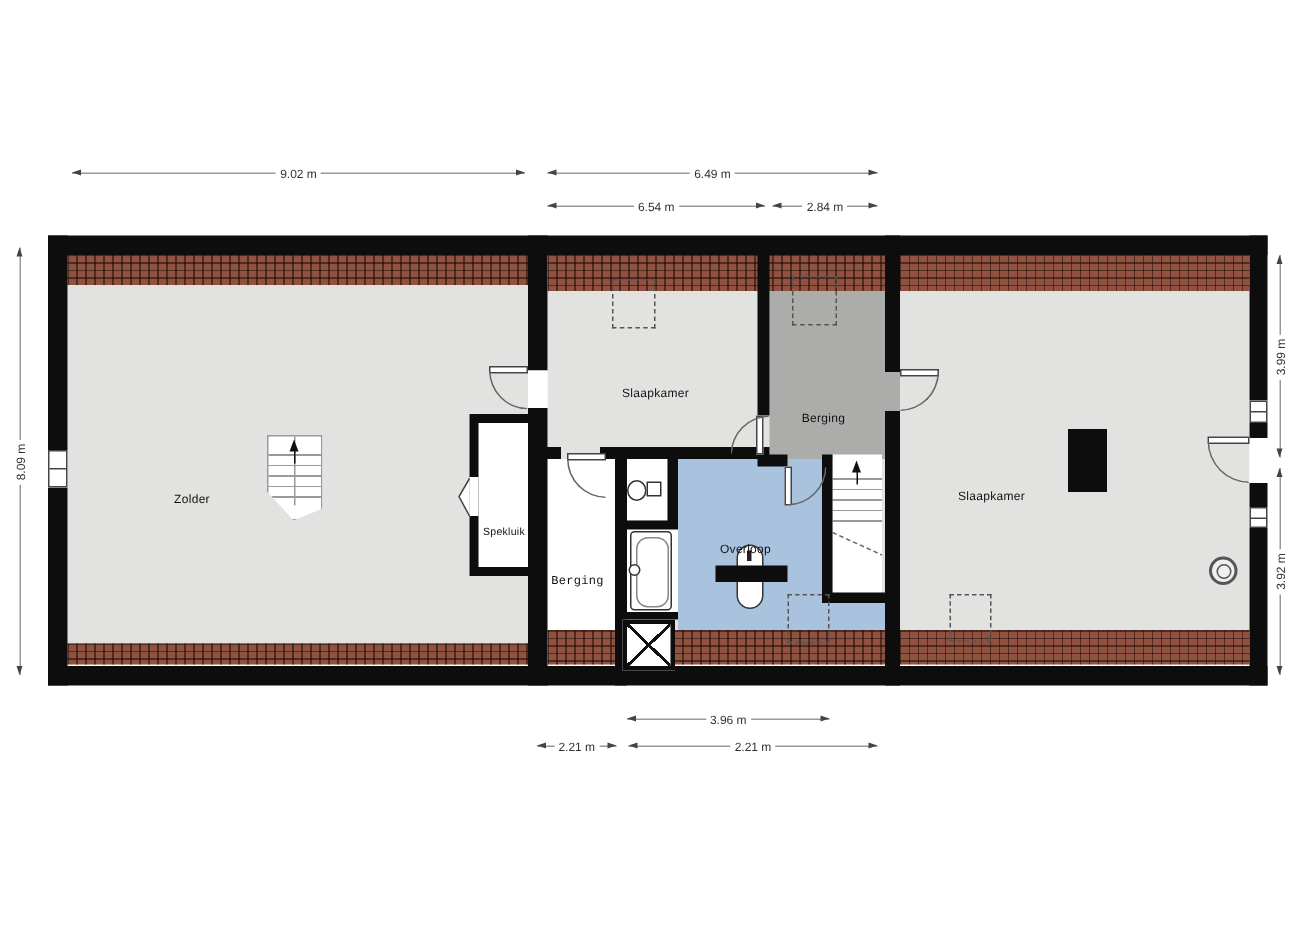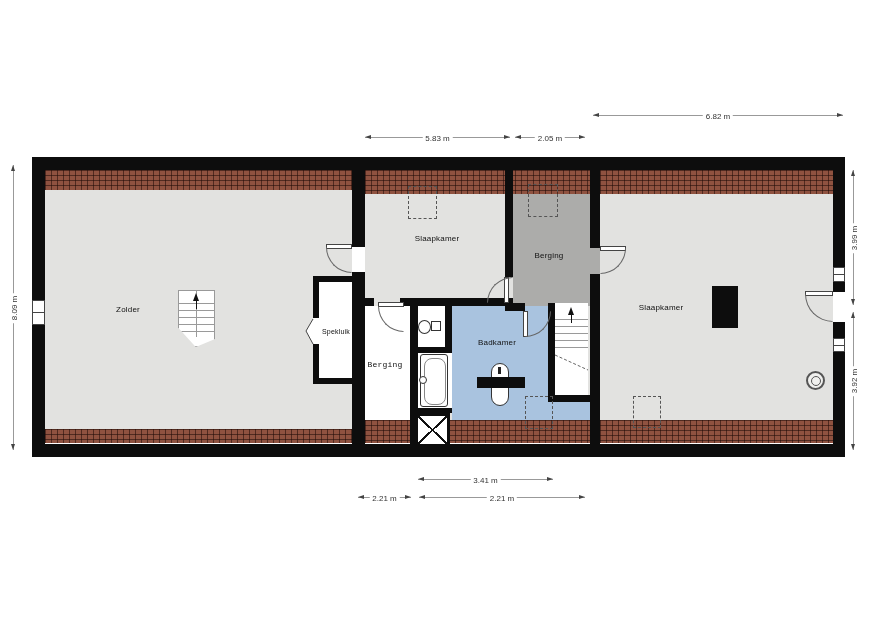--- a/index.html
+++ b/index.html
@@ -6,21 +6,21 @@
   #plan{position:relative;width:872px;height:617px;background:#fff;font-family:"Liberation Sans",sans-serif;overflow:hidden;}
   .abs{position:absolute;}
   .floor{position:absolute;}
   .wall{position:absolute;background:#0d0d0d;}
   .brick{position:absolute;background-color:#8f5240;
     background-image:
       repeating-linear-gradient(to right, rgba(30,10,6,.55) 0 1px, transparent 1px 6px),
       repeating-linear-gradient(to bottom, rgba(30,10,6,.55) 0 1px, transparent 1px 5px);}
   .white{background:#fff;}
   .dashed{position:absolute;border:1px dashed #555;box-sizing:border-box;}
-  .rlabel{position:absolute;transform:translate(-50%,-50%);font-size:8px;color:#111;white-space:nowrap;letter-spacing:.2px;}
+  .rlabel{position:absolute;transform:translate(-50%,-50%);font-size:8px;color:#111;white-space:nowrap;letter-spacing:.2px;margin-top:24px;}
   .leaf{position:absolute;background:#fff;border:1px solid #444;box-sizing:border-box;}
   .arc{position:absolute;border:1px solid transparent;box-sizing:border-box;}
   .tread{background:repeating-linear-gradient(to bottom, transparent 0 6px, #9a9a9a 6px 7px);}
   .up-arrow{position:absolute;width:7px;height:16px;}
   .up-arrow::before{content:"";position:absolute;left:0;top:0;width:0;height:0;
     border-left:3.5px solid transparent;border-right:3.5px solid transparent;border-bottom:8px solid #111;}
   .up-arrow::after{content:"";position:absolute;left:3px;top:7px;width:1px;height:9px;background:#111;}
   .win{position:absolute;background:#fff;border:1px solid #444;box-sizing:border-box;}
   .win i{position:absolute;left:0;right:0;height:1px;background:#444;}
   .dimh{position:absolute;height:11px;}
@@ -159,40 +159,46 @@
   <div class="dashed" style="left:408px;top:186px;width:29px;height:33px;"></div>
   <div class="dashed" style="left:528px;top:184px;width:30px;height:33px;"></div>
   <div class="dashed" style="left:525px;top:396px;width:28px;height:33px;"></div>
   <div class="dashed" style="left:633px;top:396px;width:28px;height:32px;"></div>
 
   <span class="rlabel" style="left:128px;top:309px;">Zolder</span>
   <span class="rlabel" style="left:437px;top:238px;">Slaapkamer</span>
   <span class="rlabel" style="left:549px;top:255px;">Berging</span>
   <span class="rlabel" style="left:336px;top:331px;font-size:7px;">Spekluik</span>
   <span class="rlabel" style="left:385px;top:364px;font-family:Liberation Mono, monospace;">Berging</span>
-  <span class="rlabel" style="left:497px;top:342px;">Badkamer</span>
+  <span class="rlabel" style="left:497px;top:342px;">Overloop</span>
   <span class="rlabel" style="left:661px;top:307px;">Slaapkamer</span>
 
-  <div class="dimh" style="left:593px;top:110px;width:250px;">
-    <i class="ln"></i>
-      <i class="a-l"></i>
-      <i class="a-r"></i>
-    <span class="lbl">6.82 m</span>
+  <div class="dimh" style="left:48px;top:110px;width:302px;">
+    <i class="ln"></i>
+      <i class="a-l"></i>
+      <i class="a-r"></i>
+    <span class="lbl">9.02 m</span>
+  </div>
+  <div class="dimh" style="left:365px;top:110px;width:220px;">
+    <i class="ln"></i>
+      <i class="a-l"></i>
+      <i class="a-r"></i>
+    <span class="lbl">6.49 m</span>
   </div>
   <div class="dimh" style="left:365px;top:132px;width:145px;">
     <i class="ln"></i>
       <i class="a-l"></i>
       <i class="a-r"></i>
-    <span class="lbl">5.83 m</span>
+    <span class="lbl">6.54 m</span>
   </div>
   <div class="dimh" style="left:515px;top:132px;width:70px;">
     <i class="ln"></i>
       <i class="a-l"></i>
       <i class="a-r"></i>
-    <span class="lbl">2.05 m</span>
+    <span class="lbl">2.84 m</span>
   </div>
 
   <div class="dimv" style="left:8px;top:165px;height:285px;">
     <i class="ln"></i>
       <i class="a-t"></i>
       <i class="a-b"></i>
     <span class="lbl">8.09 m</span>
   </div>
   <div class="dimv" style="left:848px;top:170px;height:135px;">
     <i class="ln"></i>
@@ -204,21 +210,21 @@
     <i class="ln"></i>
       <i class="a-t"></i>
       <i class="a-b"></i>
     <span class="lbl">3.92 m</span>
   </div>
 
   <div class="dimh" style="left:418px;top:474px;width:135px;">
     <i class="ln"></i>
       <i class="a-l"></i>
       <i class="a-r"></i>
-    <span class="lbl">3.41 m</span>
+    <span class="lbl">3.96 m</span>
   </div>
   <div class="dimh" style="left:358px;top:492px;width:53px;">
     <i class="ln"></i>
       <i class="a-l"></i>
       <i class="a-r"></i>
     <span class="lbl">2.21 m</span>
   </div>
   <div class="dimh" style="left:419px;top:492px;width:166px;">
     <i class="ln"></i>
       <i class="a-l"></i>

